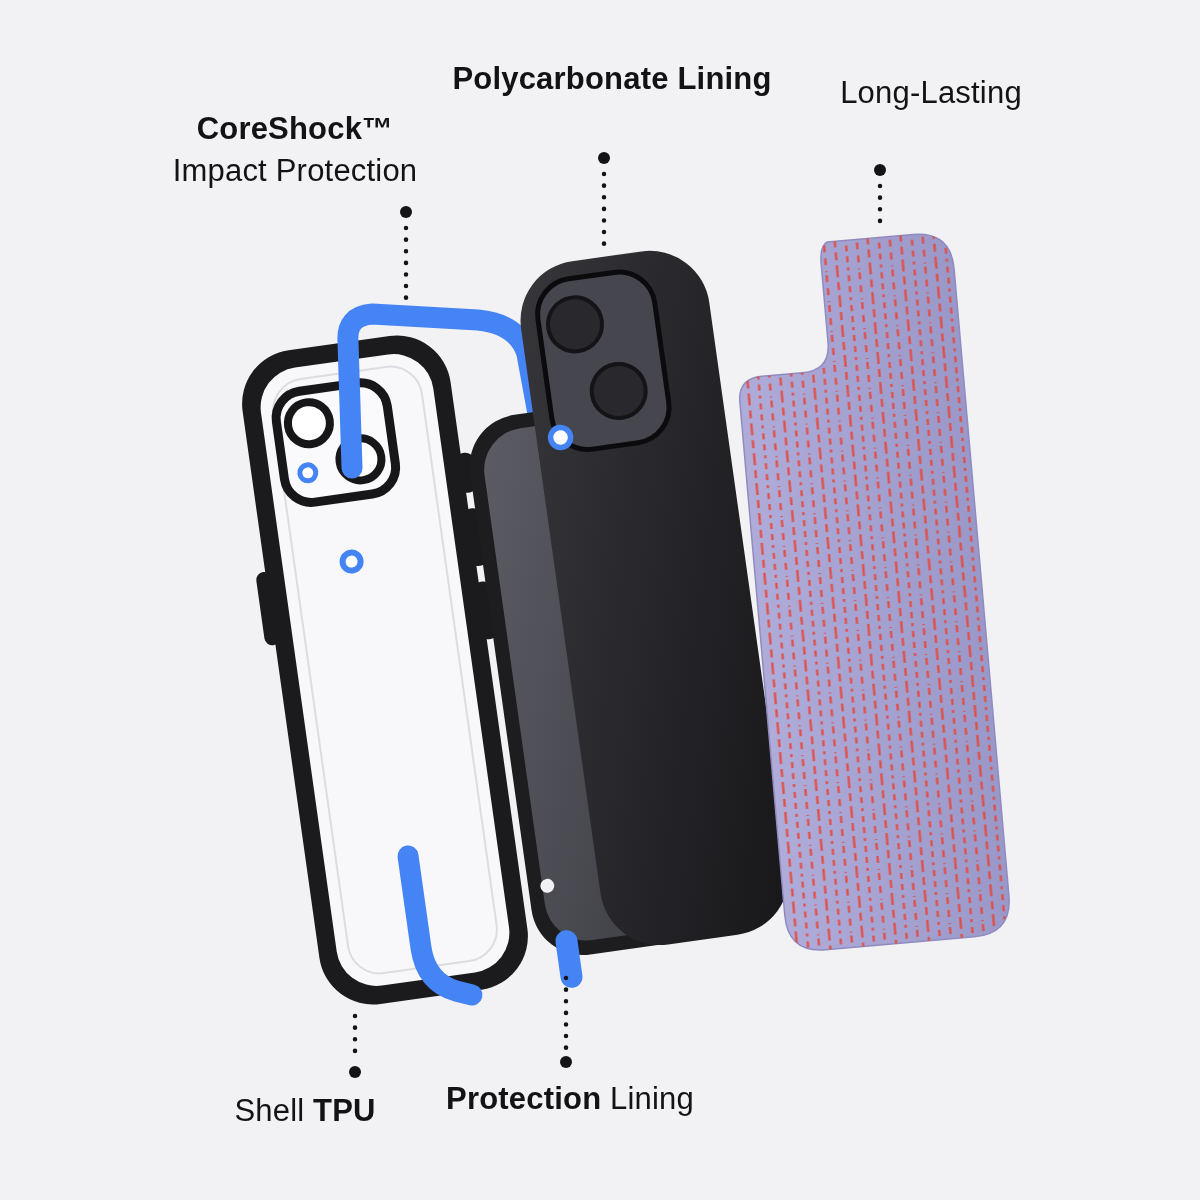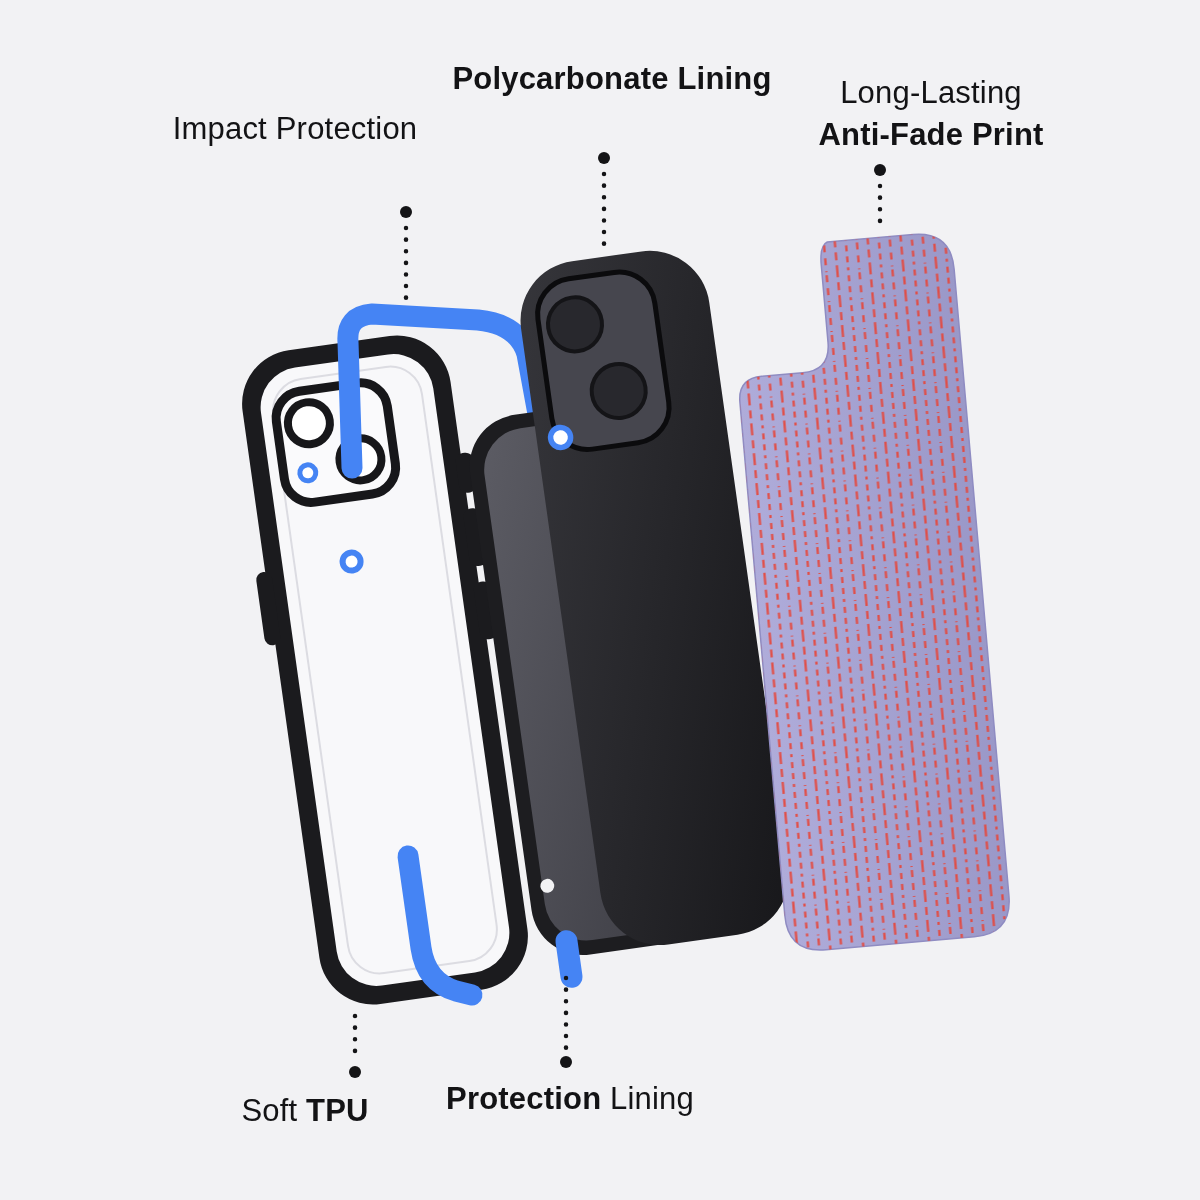--- a/index.html
+++ b/index.html
@@ -122,33 +122,33 @@
 
       <line class="dotline" x1="355" y1="1016" x2="355" y2="1060"></line>
       <circle class="dot" cx="355" cy="1072" r="6"></circle>
 
       <line class="dotline" x1="566" y1="978" x2="566" y2="1048"></line>
       <circle class="dot" cx="566" cy="1062" r="6"></circle>
     </g>
   </svg>
 
   <div class="callout co-coreshock">
+    <div class="bold">CoreShock™</div>
     <div>Impact Protection</div>
   </div>
 
   <div class="callout co-shell">
     <div class="bold">Polycarbonate Lining</div>
   </div>
 
   <div class="callout co-print">
     <div>Long-Lasting</div>
-    <div class="bold">Anti-Fade Print</div>
   </div>
 
   <div class="callout co-tpu">
-    <span class="sep">Soft</span><span class="bold">TPU</span>
+    <span class="sep">Shell</span><span class="bold">TPU</span>
   </div>
 
   <div class="callout co-lining">
     <span class="bold sep">Protection</span><span>Lining</span>
   </div>
 
 </div>
 
 </body></html>

